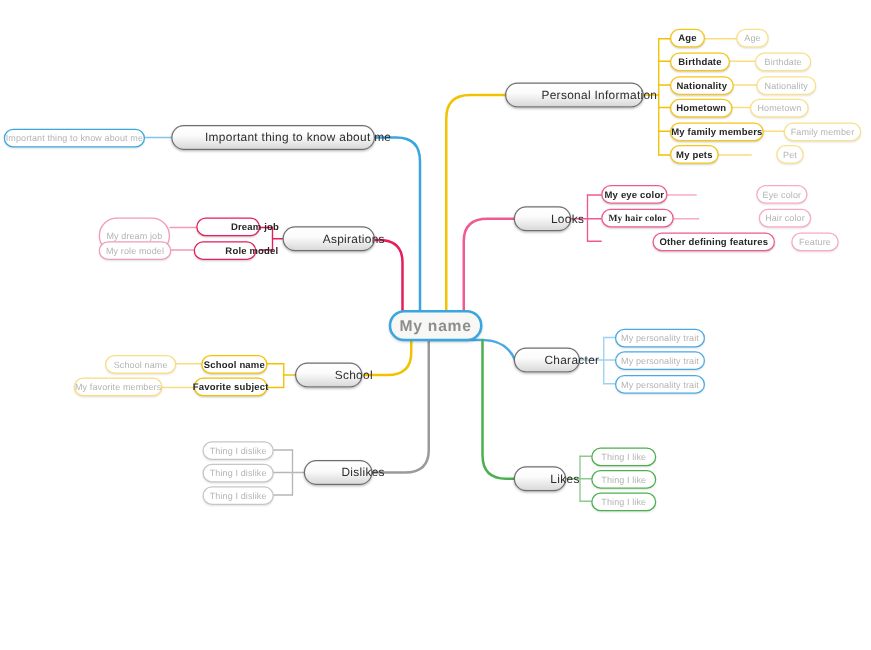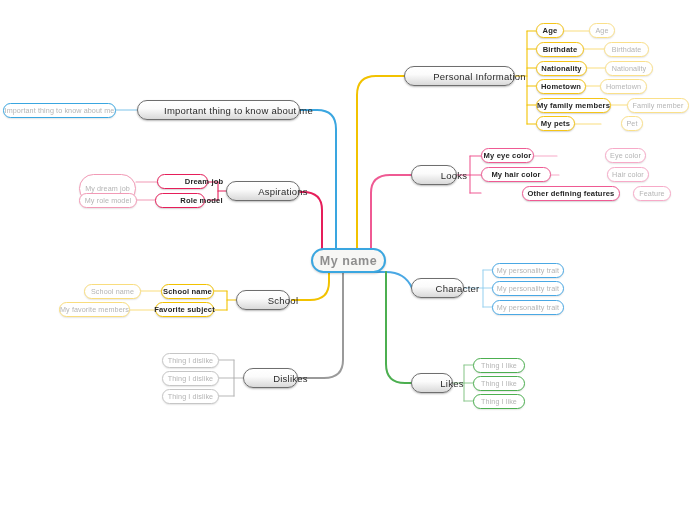--- a/index.html
+++ b/index.html
@@ -231,21 +231,21 @@
     <span>Looks</span>
   </div>
 
   <div class="node lvl2 c-pink-2" style="left:481px;top:148px;width:53px;height:15px;">
     <span>My eye color</span>
     </div>
   <div class="node lvl3 c-pink-3" style="left:557px;top:148px;width:41px;height:15px;">
     <span>Eye color</span>
     </div>
 
-  <div class="node lvl2 c-pink-2" style="left:481px;top:167px;width:70px;height:15px;">
+  <div class="node lvl2 c-pink-2" style="left:481px;top:167px;width:58px;height:15px;font-family:Liberation Serif, serif;">
     <span>My hair color</span>
     </div>
   <div class="node lvl3 c-pink-3" style="left:559px;top:167px;width:42px;height:15px;">
     <span>Hair color</span>
     </div>
 
   <div class="node lvl2 c-pink-2" style="left:481px;top:186px;width:98px;height:15px;margin-left:41px;">
     <span>Other defining features</span>
     </div>
   <div class="node lvl3 c-pink-3" style="left:585px;top:186px;width:38px;height:15px;">

